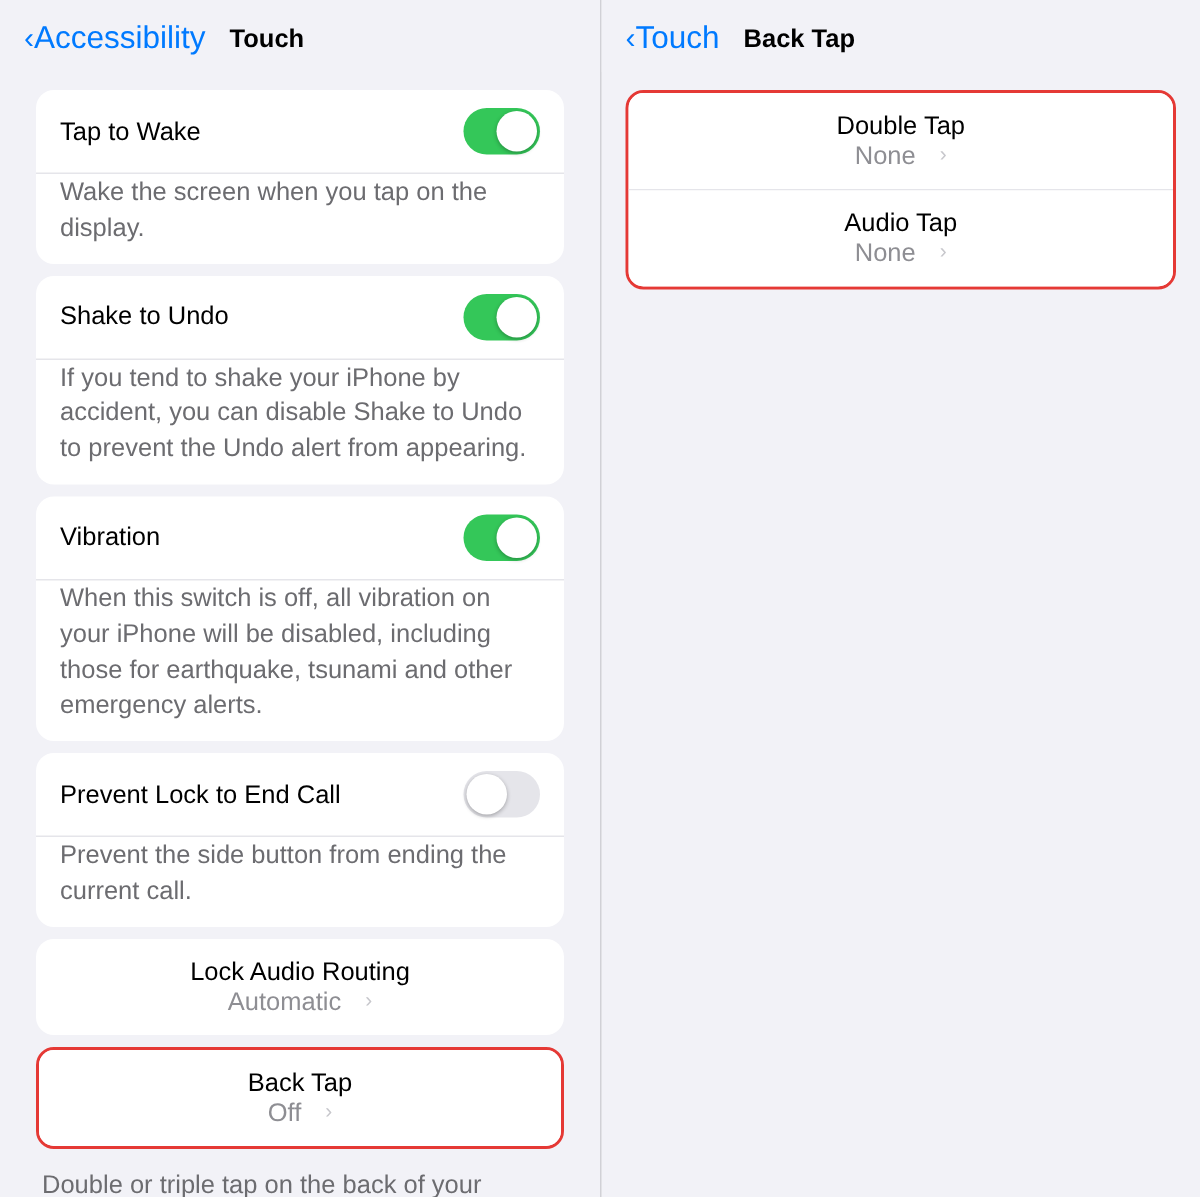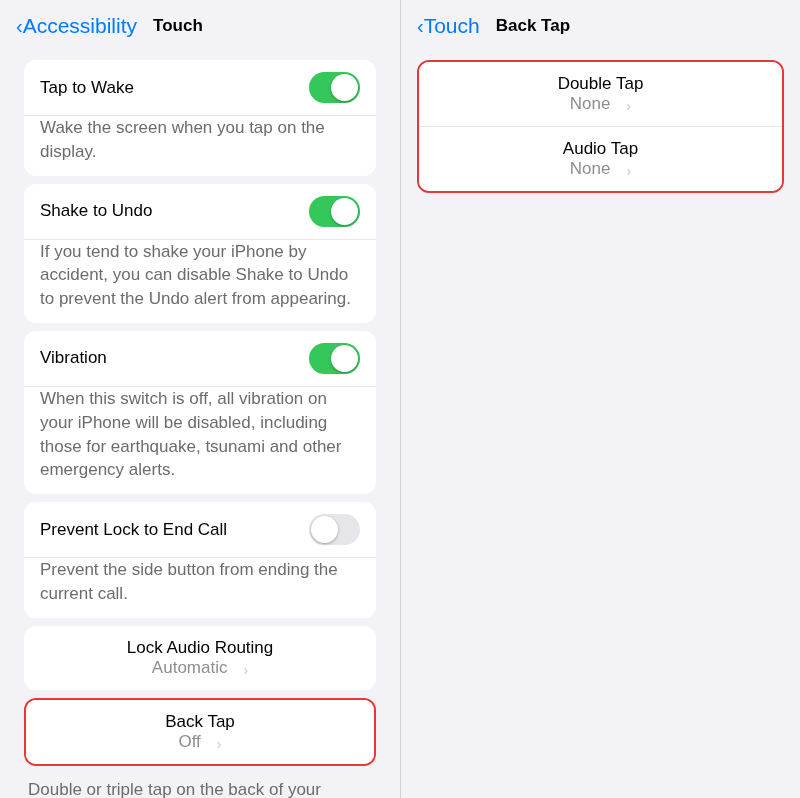--- a/index.html
+++ b/index.html
@@ -130,21 +130,21 @@
       border-bottom: 1px solid #e5e5ea;
       flex-direction: column;
     }
 
     .nav-row:last-child {
       border-bottom: none;
     }
 
     .nav-row-right {
       display: flex;
-      align-items: flex-end;
+      align-items: flex-start;
       gap: 16px;
       color: #8e8e93;
       font-size: 17px;
     }
 
     .chevron-right {
       color: #c7c7cc;
       font-size: 14px;
     }
 

